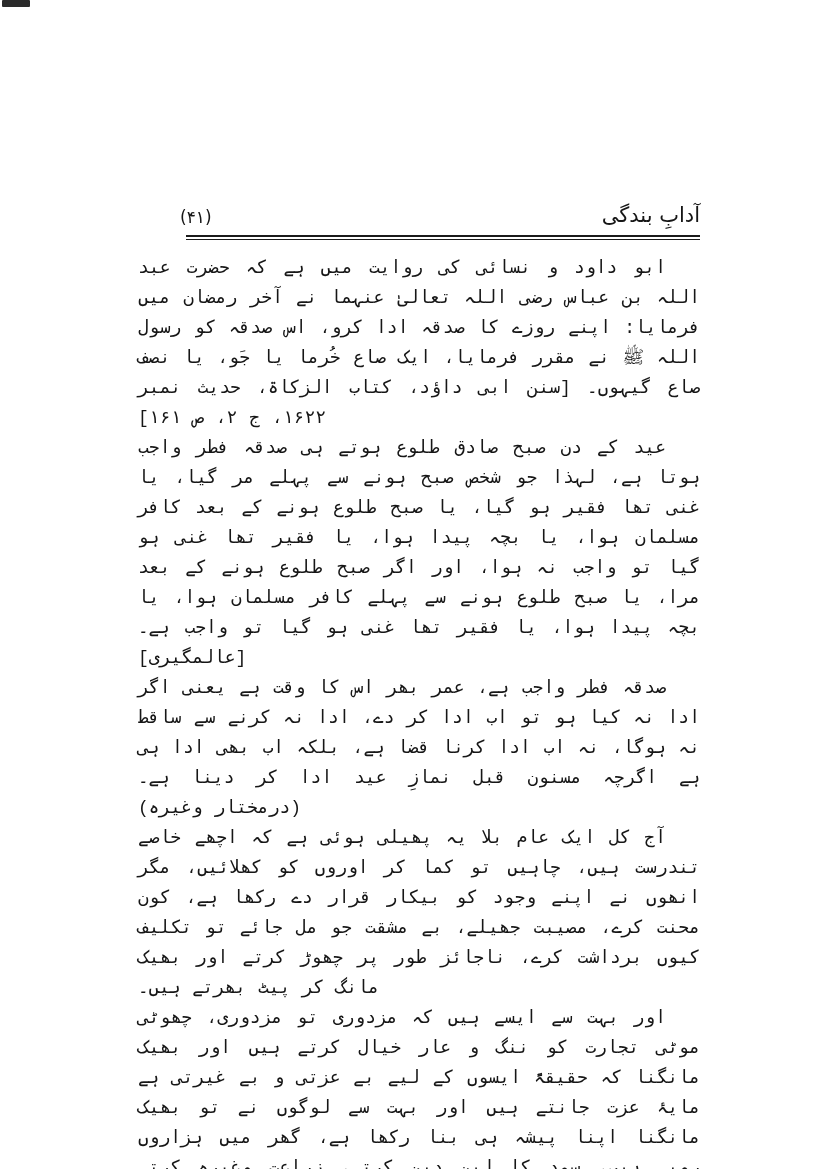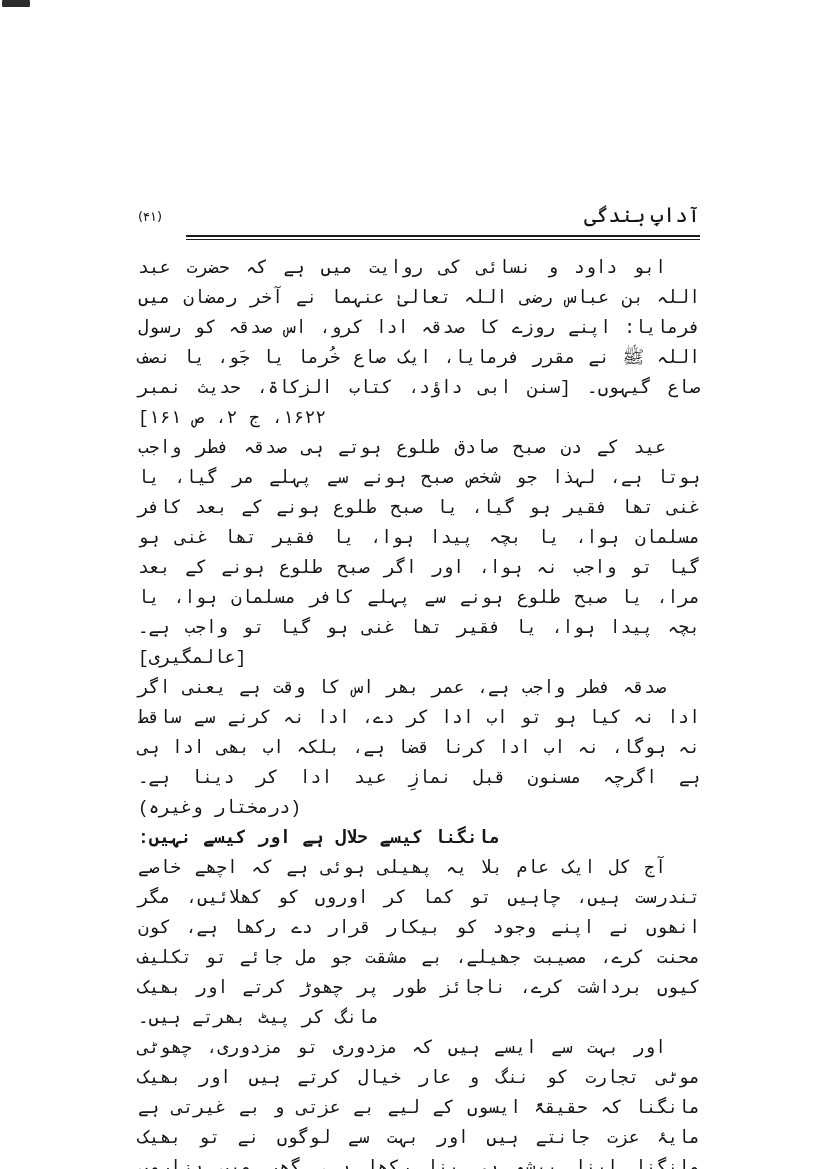--- a/index.html
+++ b/index.html
@@ -34,27 +34,27 @@
   .header-row {
     display: flex;
     justify-content: space-between;
     align-items: flex-end;
     padding-bottom: 5px;
   }
   .header-title {
     font-size: 21px;
     line-height: 30px;
     letter-spacing: 0.5px;
-    font-family: Liberation Serif, serif;
   }
   .page-number {
-    font-size: 13px;
+    font-size: 17px;
     line-height: 26px;
     letter-spacing: 2px;
     direction: ltr;
+    margin-left: 42px; 
   }
   .double-rule {
     height: 2px;
     border-top: 2.4px solid #1b1b1b;
     border-bottom: 1.2px solid #1b1b1b;
   }
   .header-rule {
     margin-left: 48px;  
     margin-right: 0;
   }
@@ -100,21 +100,20 @@
   <div class="double-rule header-rule"></div>
 
   <div class="body-text">
 
     <p>ابو داود و نسائی کی روایت میں ہے کہ حضرت عبد اللہ بن عباس رضی اللہ تعالیٰ عنہما نے آخر رمضان میں فرمایا: اپنے روزے کا صدقہ ادا کرو، اس صدقہ کو رسول اللہ ﷺ نے مقرر فرمایا، ایک صاع خُرما یا جَو، یا نصف صاع گیہوں۔ [سنن ابی داؤد، کتاب الزکاۃ، حدیث نمبر ۱۶۲۲، ج ۲، ص ۱۶۱]</p>
 
     <p>عید کے دن صبح صادق طلوع ہوتے ہی صدقہ فطر واجب ہوتا ہے، لہذا جو شخص صبح ہونے سے پہلے مر گیا، یا غنی تھا فقیر ہو گیا، یا صبح طلوع ہونے کے بعد کافر مسلمان ہوا، یا بچہ پیدا ہوا، یا فقیر تھا غنی ہو گیا تو واجب نہ ہوا، اور اگر صبح طلوع ہونے کے بعد مرا، یا صبح طلوع ہونے سے پہلے کافر مسلمان ہوا، یا بچہ پیدا ہوا، یا فقیر تھا غنی ہو گیا تو واجب ہے۔ [عالمگیری]</p>
 
     <p>صدقہ فطر واجب ہے، عمر بھر اس کا وقت ہے یعنی اگر ادا نہ کیا ہو تو اب ادا کر دے، ادا نہ کرنے سے ساقط نہ ہوگا، نہ اب ادا کرنا قضا ہے، بلکہ اب بھی ادا ہی ہے اگرچہ مسنون قبل نمازِ عید ادا کر دینا ہے۔ (درمختار وغیرہ)</p>
 
-    <p class="section-heading">مانگنا کیسے حلال ہے اور کیسے نہیں:</p>
 
     <p>آج کل ایک عام بلا یہ پھیلی ہوئی ہے کہ اچھے خاصے تندرست ہیں، چاہیں تو کما کر اوروں کو کھلائیں، مگر انھوں نے اپنے وجود کو بیکار قرار دے رکھا ہے، کون محنت کرے، مصیبت جھیلے، بے مشقت جو مل جائے تو تکلیف کیوں برداشت کرے، ناجائز طور پر چھوڑ کرتے اور بھیک مانگ کر پیٹ بھرتے ہیں۔</p>
 
     <p>اور بہت سے ایسے ہیں کہ مزدوری تو مزدوری، چھوٹی موٹی تجارت کو ننگ و عار خیال کرتے ہیں اور بھیک مانگنا کہ حقیقۃً ایسوں کے لیے بے عزتی و بے غیرتی ہے مایۂ عزت جانتے ہیں اور بہت سے لوگوں نے تو بھیک مانگنا اپنا پیشہ ہی بنا رکھا ہے، گھر میں ہزاروں روپے ہیں، سود کا لین دین کرتے، زراعت وغیرہ کرتے ہیں، مگر بھیک مانگنا نہیں چھوڑتے، اُن سے کہا جاتا ہے تو جواب دیتے ہیں: یہ ہمارا پیشہ ہے، واہ صاحب واہ! کیا ہم اپنا پیشہ چھوڑ دیں؟ حالانکہ ایسوں کو سوال حرام ہے اور جسے اُن کی حالت معلوم ہو، اُسے جائز نہیں کہ ان کو دے۔ [بہار شریعت حصہ پنجم ملخصا]</p>
 
   </div>
 
   <div class="double-rule footer-rule"></div>
 
 </div>

